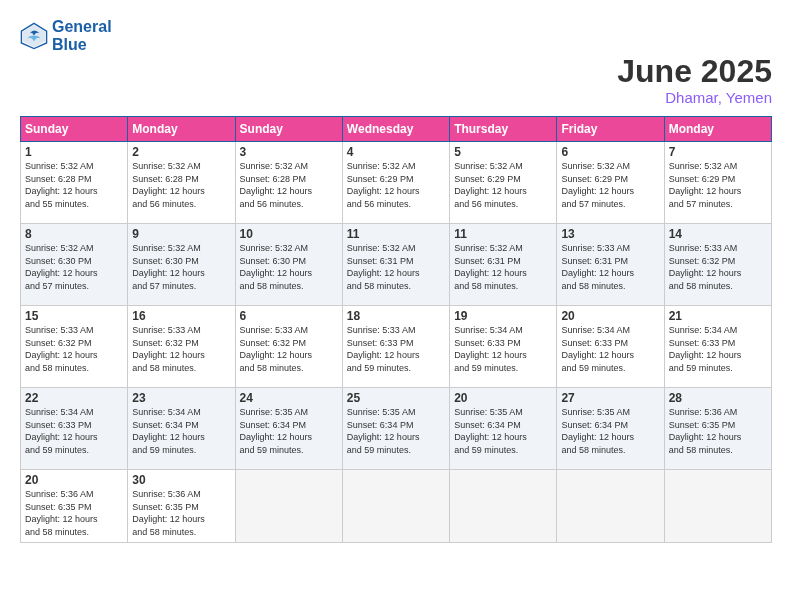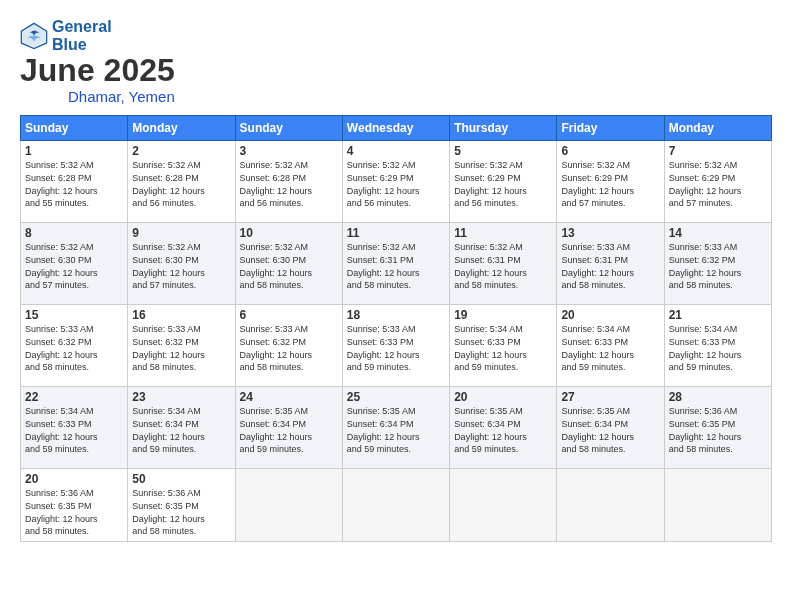--- a/index.html
+++ b/index.html
@@ -14,21 +14,20 @@
       width: 792px;
       height: 612px;
       padding: 18px 20px;
       background: #fff;
     }
     .header {
       display: flex;
       justify-content: space-between;
       align-items: flex-start;
       margin-bottom: 10px;
-      flex-direction: column;
     }
     .logo {
       display: flex;
       align-items: center;
       gap: 4px;
     }
     .logo-text {
       font-size: 16px;
       font-weight: bold;
       color: #333;
@@ -36,38 +35,39 @@
     }
     .logo-text span {
       color: #1a5fa8;
     }
     .logo-icon {
       width: 28px;
       height: 28px;
     }
     .title-block {
       text-align: right;
+      margin-top: 36px;
     }
     .month-title {
       font-size: 32px;
       font-weight: bold;
       color: #333;
       line-height: 1.1;
     }
     .location {
       font-size: 15px;
-      color: #1d4ed8;
+      color: #8b5cf6;
     }
     table {
       width: 100%;
       border-collapse: collapse;
       table-layout: fixed;
     }
     thead th {
-      background: #3b82f6;
+      background: #ec4899;
       color: #fff;
       font-size: 12px;
       font-weight: bold;
       padding: 5px 4px;
       text-align: left;
       border: 1px solid #1a5fa8;
     }
     tbody td {
       vertical-align: top;
       border: 1px solid #ccc;
@@ -341,21 +341,21 @@
         </tr>
         <tr>
           <td>
             <span class="day-num">20</span>
             <div class="day-info" style="white-space: pre-line;">Sunrise: 5:36 AM
 Sunset: 6:35 PM
 Daylight: 12 hours
 and 58 minutes.</div>
           </td>
           <td>
-            <span class="day-num">50</span>
+            <span class="day-num">30</span>
             <div class="day-info" style="white-space: pre-line;">Sunrise: 5:36 AM
 Sunset: 6:35 PM
 Daylight: 12 hours
 and 58 minutes.</div>
           </td>
           <td class="empty-cell"></td>
           <td class="empty-cell"></td>
           <td class="empty-cell"></td>
           <td class="empty-cell"></td>
           <td class="empty-cell"></td>

